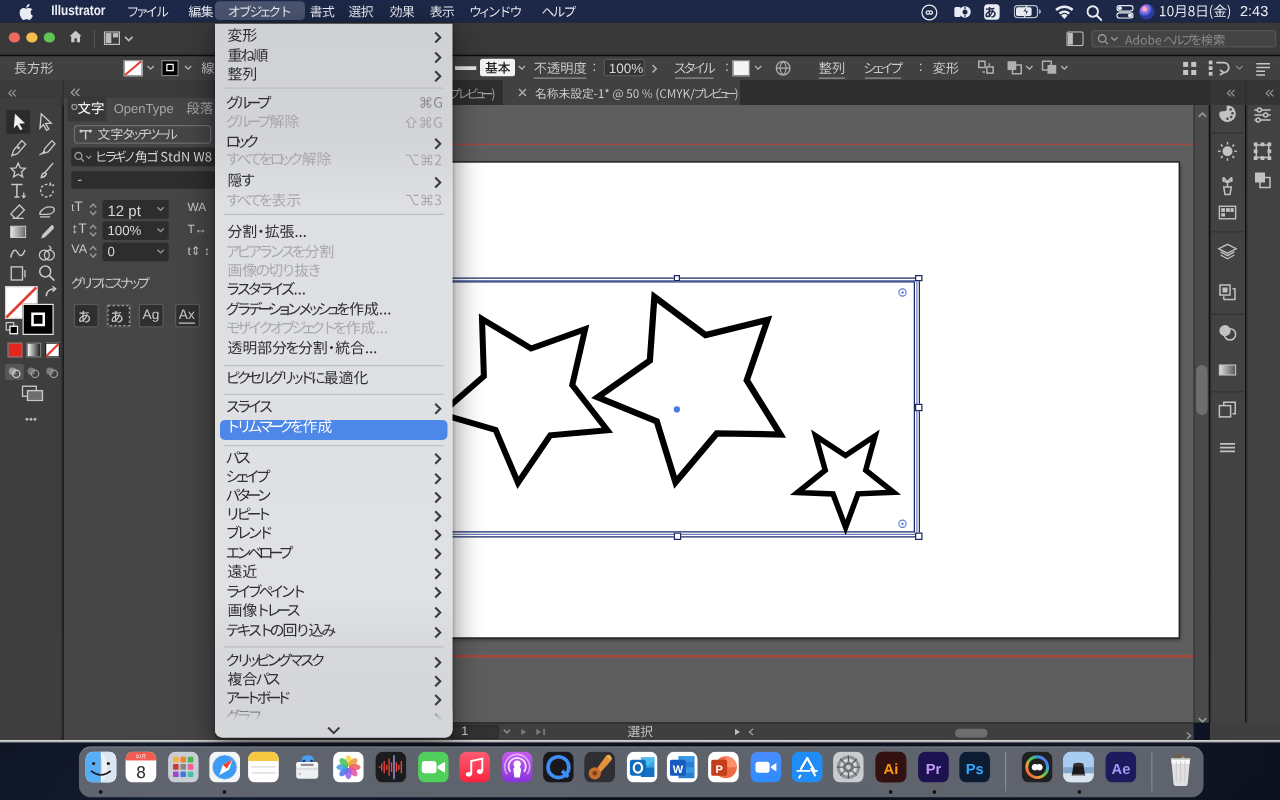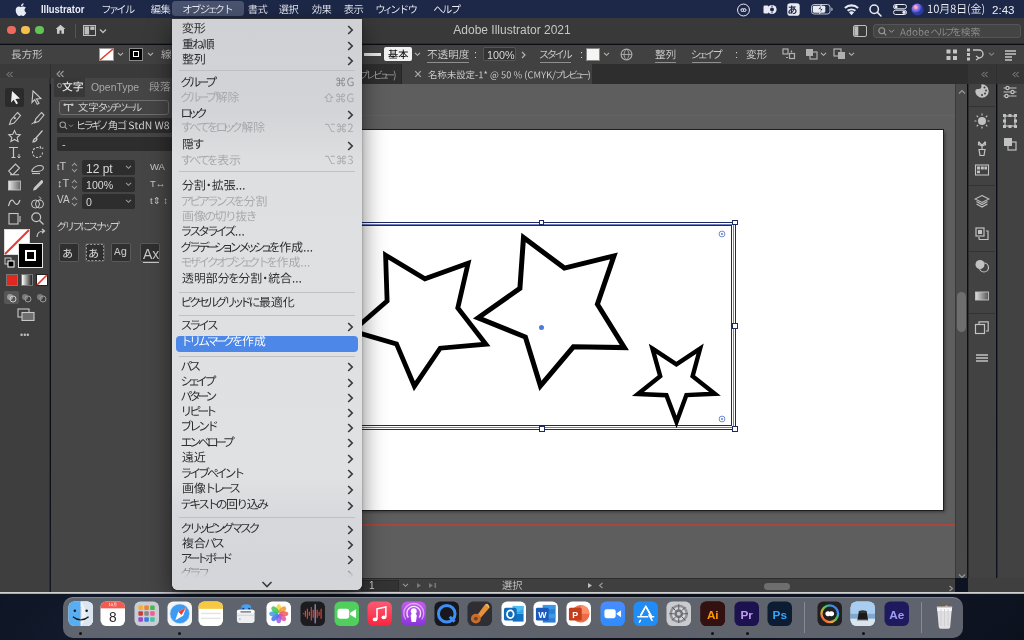--- a/index.html
+++ b/index.html
@@ -105,21 +105,20 @@
     </svg>
     <div class="abs" style="left:75px;top:24px;width:1px;height:14px;background:#555;"></div>
     <svg class="abs" style="left:83px;top:25px" width="13" height="11" viewBox="0 0 13 11">
 <rect x="0.5" y="0.5" width="12" height="10" fill="none" stroke="#bdbdbd" stroke-width="1"></rect>
 <rect x="1.5" y="1.5" width="4.6" height="8" fill="#bdbdbd"></rect>
 <rect x="7.3" y="1.5" width="4.2" height="3.4" fill="#bdbdbd"></rect>
     </svg>
     <svg class="abs" style="left:99px;top:28px" width="8" height="6" viewBox="0 0 8 6">
 <path d="M1 1.5l3 3 3-3" stroke="#bdbdbd" stroke-width="1.3" fill="none"></path>
     </svg>
-    <div class="abs" style="left:0;top:23px;width:1024px;text-align:center;font-size:12px;color:#c6c6c6;">Adobe Illustrator 2021</div>
     <svg class="abs" style="left:853px;top:25px" width="14" height="12" viewBox="0 0 14 12">
 <rect x="0.5" y="0.5" width="13" height="11" rx="1.5" fill="none" stroke="#bdbdbd" stroke-width="1"></rect>
 <rect x="1.3" y="1.3" width="4" height="9.4" fill="#bdbdbd"></rect>
     </svg>
     <div class="abs" style="left:873px;top:23.5px;width:148px;height:14.5px;background:#444444;border:1px solid #555;border-radius:3px;"></div>
     <svg class="abs" style="left:878px;top:26.5px" width="9" height="9" viewBox="0 0 13 13">
 <circle cx="5.4" cy="5.4" r="4.3" fill="none" stroke="#9a9a9a" stroke-width="1.6"></circle>
 <path d="M8.6 8.6l3.4 3.4" stroke="#9a9a9a" stroke-width="1.6"></path>
     </svg>
     <svg class="abs" style="left:888px;top:29px" width="7" height="5" viewBox="0 0 8 6">
@@ -412,23 +411,23 @@
     <div class="abs" style="left:59px;top:243px;width:20px;height:19px;background:#2f2f2f;border:1px solid #595959;border-radius:2px;"></div>
     <svg class="abs" style="left:59px;top:243px" width="20" height="19">
       <path transform="translate(4.5,14.5)" d="M6.7 -6 5.6 -6.3C5.6 -6.1 5.5 -5.8 5.5 -5.6L5.1 -5.6C4.6 -5.6 4 -5.5 3.4 -5.4C3.4 -5.8 3.5 -6.2 3.5 -6.6C4.8 -6.6 6.3 -6.8 7.4 -7L7.4 -8C6.2 -7.7 5 -7.6 3.6 -7.5L3.7 -8.2C3.8 -8.4 3.8 -8.6 3.9 -8.8L2.7 -8.8C2.7 -8.6 2.7 -8.4 2.7 -8.2L2.6 -7.5H2C1.5 -7.5 0.5 -7.6 0.1 -7.6L0.1 -6.6C0.6 -6.6 1.5 -6.5 2 -6.5H2.5C2.5 -6 2.4 -5.5 2.4 -5C0.9 -4.3 -0.3 -2.8 -0.3 -1.4C-0.3 -0.4 0.3 0 1.1 0C1.7 0 2.3 -0.2 2.9 -0.5L3 0.1L4 -0.2C3.9 -0.5 3.8 -0.8 3.8 -1.1C4.7 -1.8 5.5 -3 6.1 -4.6C7.1 -4.3 7.5 -3.6 7.5 -2.8C7.5 -1.6 6.5 -0.5 4.4 -0.3L5 0.6C7.6 0.2 8.6 -1.2 8.6 -2.8C8.6 -4 7.8 -5 6.4 -5.4ZM5.2 -4.7C4.8 -3.7 4.2 -2.8 3.5 -2.2C3.4 -2.8 3.4 -3.5 3.4 -4.2V-4.4C3.8 -4.6 4.4 -4.7 5.1 -4.7ZM2.6 -1.5C2.1 -1.2 1.7 -1 1.3 -1C0.9 -1 0.7 -1.2 0.7 -1.6C0.7 -2.4 1.4 -3.4 2.4 -4C2.4 -3.1 2.5 -2.3 2.6 -1.5Z" fill="#c8c8c8"></path>
     </svg>
     <div class="abs" style="left:85px;top:243px;width:20px;height:19px;background:#2f2f2f;border:1px solid #595959;border-radius:2px;"></div>
     <svg class="abs" style="left:85px;top:243px" width="20" height="19">
       <rect x="1.5" y="1.5" width="17" height="16" fill="none" stroke="#9a9a9a" stroke-width="1" stroke-dasharray="2 1.6"></rect>
       <path transform="translate(4.5,14.5)" d="M6.7 -6 5.6 -6.3C5.6 -6.1 5.5 -5.8 5.5 -5.6L5.1 -5.6C4.6 -5.6 4 -5.5 3.4 -5.4C3.4 -5.8 3.5 -6.2 3.5 -6.6C4.8 -6.6 6.3 -6.8 7.4 -7L7.4 -8C6.2 -7.7 5 -7.6 3.6 -7.5L3.7 -8.2C3.8 -8.4 3.8 -8.6 3.9 -8.8L2.7 -8.8C2.7 -8.6 2.7 -8.4 2.7 -8.2L2.6 -7.5H2C1.5 -7.5 0.5 -7.6 0.1 -7.6L0.1 -6.6C0.6 -6.6 1.5 -6.5 2 -6.5H2.5C2.5 -6 2.4 -5.5 2.4 -5C0.9 -4.3 -0.3 -2.8 -0.3 -1.4C-0.3 -0.4 0.3 0 1.1 0C1.7 0 2.3 -0.2 2.9 -0.5L3 0.1L4 -0.2C3.9 -0.5 3.8 -0.8 3.8 -1.1C4.7 -1.8 5.5 -3 6.1 -4.6C7.1 -4.3 7.5 -3.6 7.5 -2.8C7.5 -1.6 6.5 -0.5 4.4 -0.3L5 0.6C7.6 0.2 8.6 -1.2 8.6 -2.8C8.6 -4 7.8 -5 6.4 -5.4ZM5.2 -4.7C4.8 -3.7 4.2 -2.8 3.5 -2.2C3.4 -2.8 3.4 -3.5 3.4 -4.2V-4.4C3.8 -4.6 4.4 -4.7 5.1 -4.7ZM2.6 -1.5C2.1 -1.2 1.7 -1 1.3 -1C0.9 -1 0.7 -1.2 0.7 -1.6C0.7 -2.4 1.4 -3.4 2.4 -4C2.4 -3.1 2.5 -2.3 2.6 -1.5Z" fill="#c8c8c8"></path>
     </svg>
     <div class="abs" style="left:111px;top:243px;width:20px;height:19px;background:#2f2f2f;border:1px solid #595959;border-radius:2px;"></div>
-    <div class="abs" style="left:114px;top:245.6px;font-size:11px;color:#c8c8c8;font-family:Liberation Mono, monospace;">Ag</div>
+    <div class="abs" style="left:114px;top:245.6px;font-size:11px;color:#c8c8c8;">Ag</div>
     <div class="abs" style="left:140px;top:243px;width:20px;height:19px;background:#2f2f2f;border:1px solid #595959;border-radius:2px;"></div>
-    <div class="abs" style="left:143px;top:245.6px;font-size:14px;color:#c8c8c8;border-bottom:1px solid #c8c8c8;">Ax</div>
+    <div class="abs" style="left:143px;top:245.6px;font-size:11px;color:#c8c8c8;border-bottom:1px solid #c8c8c8;">Ax</div>
     <div class="abs" style="left:172px;top:84px;width:783px;height:494px;background:#5e5e5e;"></div>
     <div class="abs" style="left:300px;top:130px;width:643px;height:380px;background:#fff;outline:1px solid #1f1f1f;box-shadow:2px 2px 3px rgba(0,0,0,0.4);"></div>
     <div class="abs" style="left:172px;top:115.0px;width:783px;height:1.4px;background:#a8473c;"></div>
     <div class="abs" style="left:172px;top:524.3px;width:783px;height:1.4px;background:#a8473c;"></div>
     <div class="abs" style="left:336px;top:222px;width:399.5px;height:207.5px;background:#fff;border:1.6px solid #1b2a66;"></div>
     <div class="abs" style="left:337.6px;top:223.6px;width:396.3px;height:204.3px;border:1.5px solid #6e7eba;"></div>
     <div class="abs" style="left:339.1px;top:225.1px;width:393.3px;height:201.3px;border:1.4px solid #1b2a66;"></div>
     <svg class="abs" style="left:172px;top:84px" width="783" height="494" viewBox="172 84 783 494">
 <polygon points="385.6,255.2 424.9,278.8 468.1,263.3 457.8,308.0 485.9,344.2 440.2,348.2 414.4,386.2 396.5,343.9 352.4,331.1 387.1,301.0" fill="#fff" stroke="#000" stroke-width="4.8"></polygon>
 <polygon points="523.5,237.5 564.4,268.1 614.0,255.9 597.4,304.2 624.4,347.6 573.4,346.8 540.4,385.8 525.4,337.0 478.1,317.8 519.9,288.4" fill="#fff" stroke="#000" stroke-width="5"></polygon>

